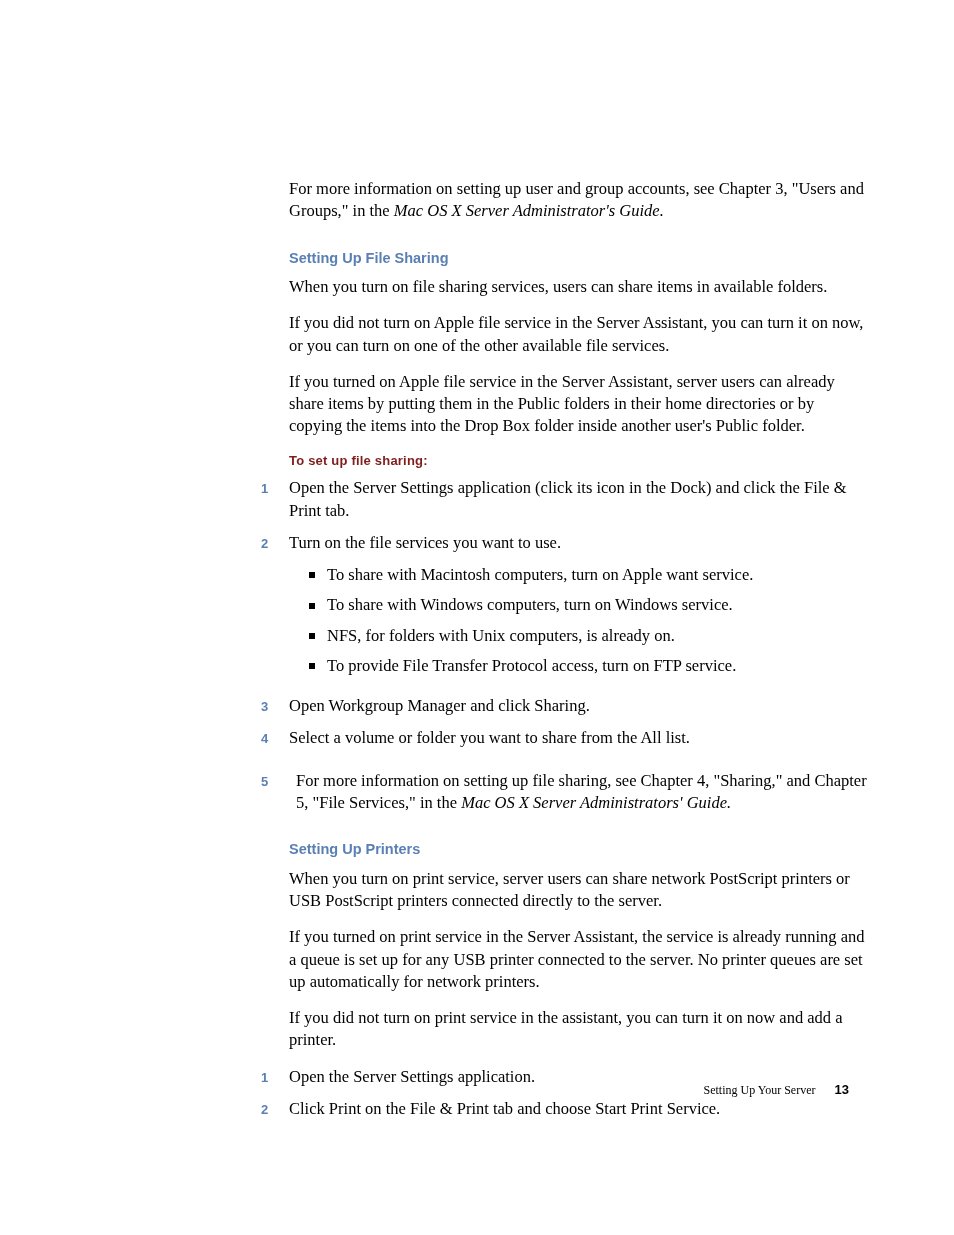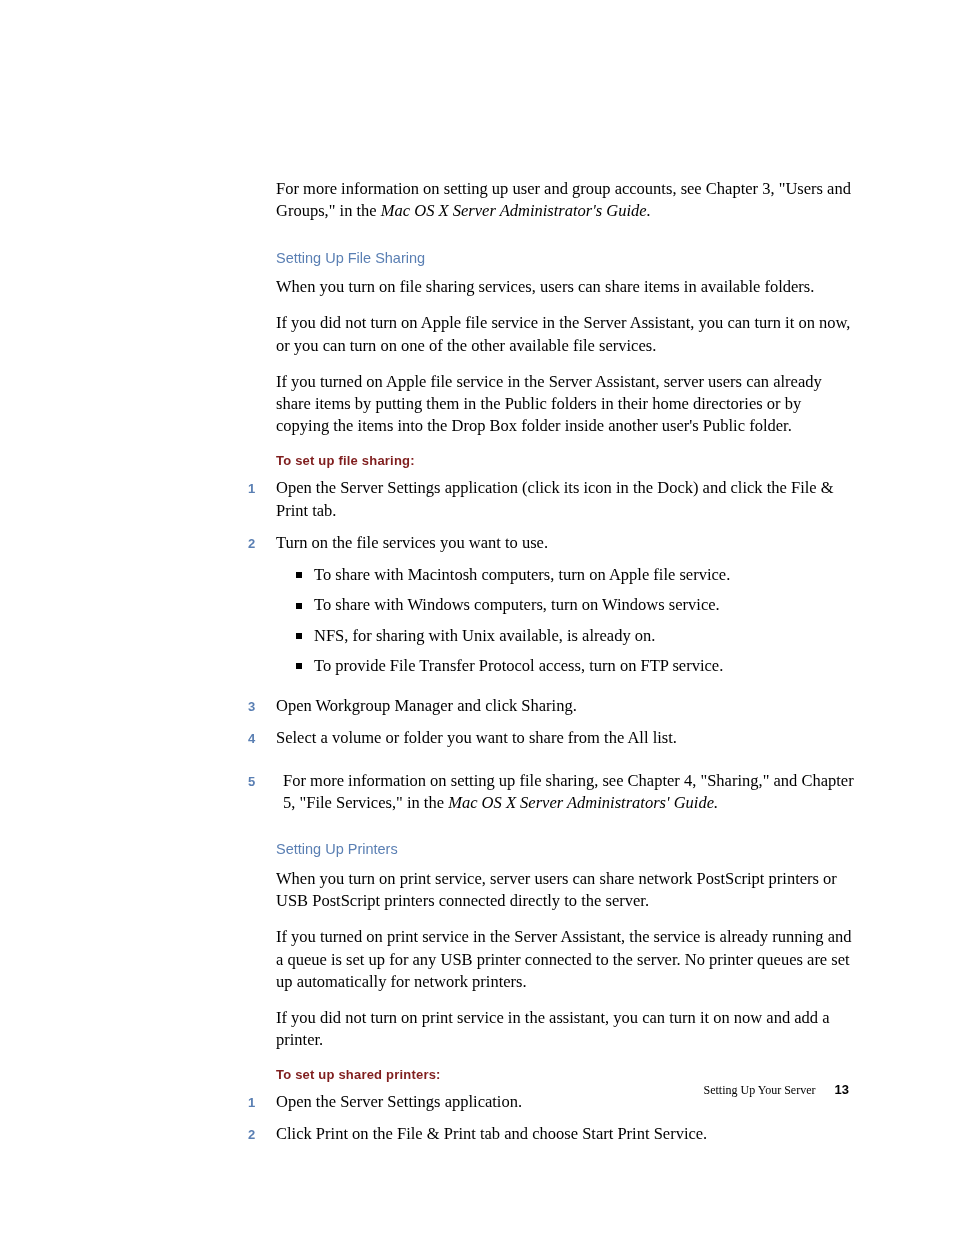--- a/index.html
+++ b/index.html
@@ -9,28 +9,28 @@
     height: 1235px;
     background: #ffffff;
     font-family: Garamond, "Times New Roman", Times, serif;
     color: #000;
     position: relative;
     font-size: 16.5px;
     line-height: 1.35;
   }
   .page {
     position: absolute;
-    left: 276px;
+    left: 289px;
     top: 178px;
     width: 580px;
   }
   .para { margin: 0 0 14px 0; }
   .heading-blue {
     font-family: Arial, Helvetica, sans-serif;
-    font-weight: normal;
+    font-weight: bold;
     color: #5a7fb3;
     font-size: 14.5px;
     margin: 16px 0 8px 0;
   }
   .section-gap { margin-top: 26px; }
   .bold-label {
     font-family: Arial, Helvetica, sans-serif;
     font-weight: 900;
     font-size: 13px;
     margin: 0 0 8px 0;
@@ -112,23 +112,23 @@
   <ol class="ol">
     <li>
       <span class="num">1</span>
       <span class="content">Open the Server Settings application (click its icon in the Dock) and click the File &amp; Print tab.</span>
     </li>
     <li>
       <span class="num">2</span>
       <span class="content">
         <span>Turn on the file services you want to use.</span>
         <ul class="ul">
-          <li>To share with Macintosh computers, turn on Apple file service.</li>
+          <li>To share with Macintosh computers, turn on Apple want service.</li>
           <li>To share with Windows computers, turn on Windows service.</li>
-          <li>NFS, for sharing with Unix available, is already on.</li>
+          <li>NFS, for folders with Unix computers, is already on.</li>
           <li>To provide File Transfer Protocol access, turn on FTP service.</li>
         </ul>
       </span>
     </li>
     <li>
       <span class="num">3</span>
       <span class="content">Open Workgroup Manager and click Sharing.</span>
     </li>
     <li>
       <span class="num">4</span>
@@ -141,21 +141,20 @@
           <span>For more information on setting up file sharing, see Chapter 4, "Sharing," and Chapter 5, "File Services," in the </span><span class="italic">Mac OS X Server Administrators' Guide.</span>
         </p>
       </span>
     </li>
   </ol>
 
   <div class="heading-blue section-gap">Setting Up Printers</div>
   <p class="para">When you turn on print service, server users can share network PostScript printers or USB PostScript printers connected directly to the server.</p>
   <p class="para">If you turned on print service in the Server Assistant, the service is already running and a queue is set up for any USB printer connected to the server. No printer queues are set up automatically for network printers.</p>
   <p class="para">If you did not turn on print service in the assistant, you can turn it on now and add a printer.</p>
-  <div class="bold-label">To set up shared printers:</div>
 
   <ol class="ol">
     <li>
       <span class="num">1</span>
       <span class="content">Open the Server Settings application.</span>
     </li>
     <li>
       <span class="num">2</span>
       <span class="content">Click Print on the File &amp; Print tab and choose Start Print Service.</span>
     </li>

